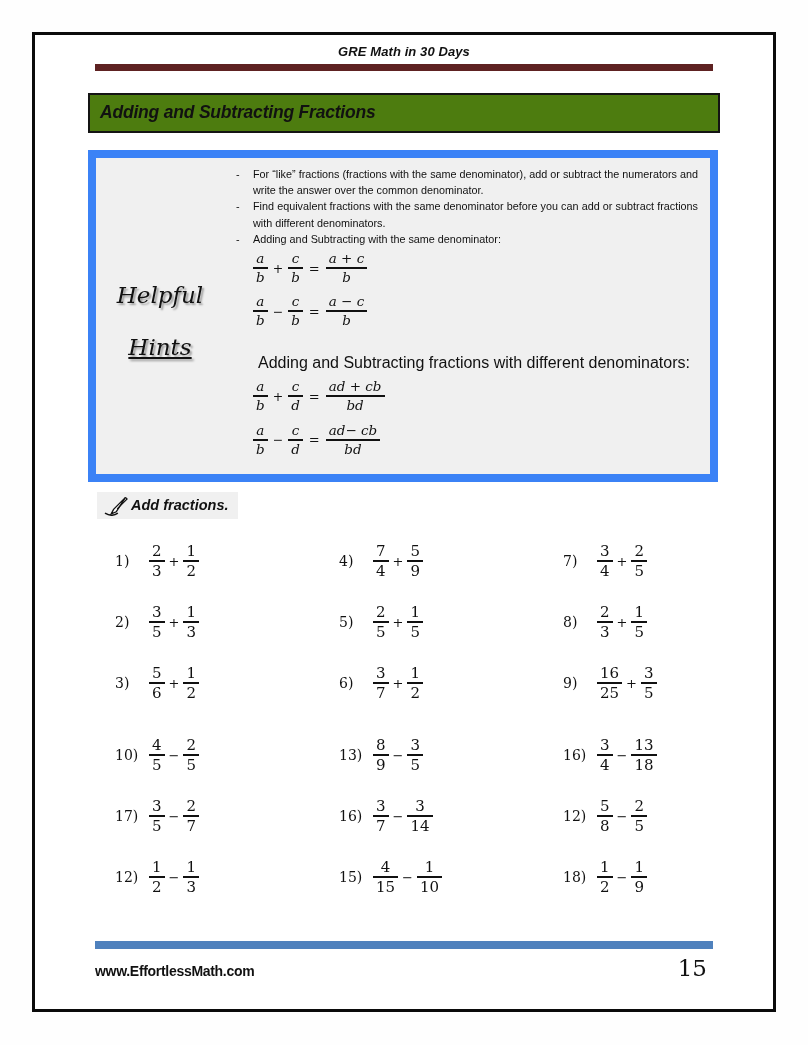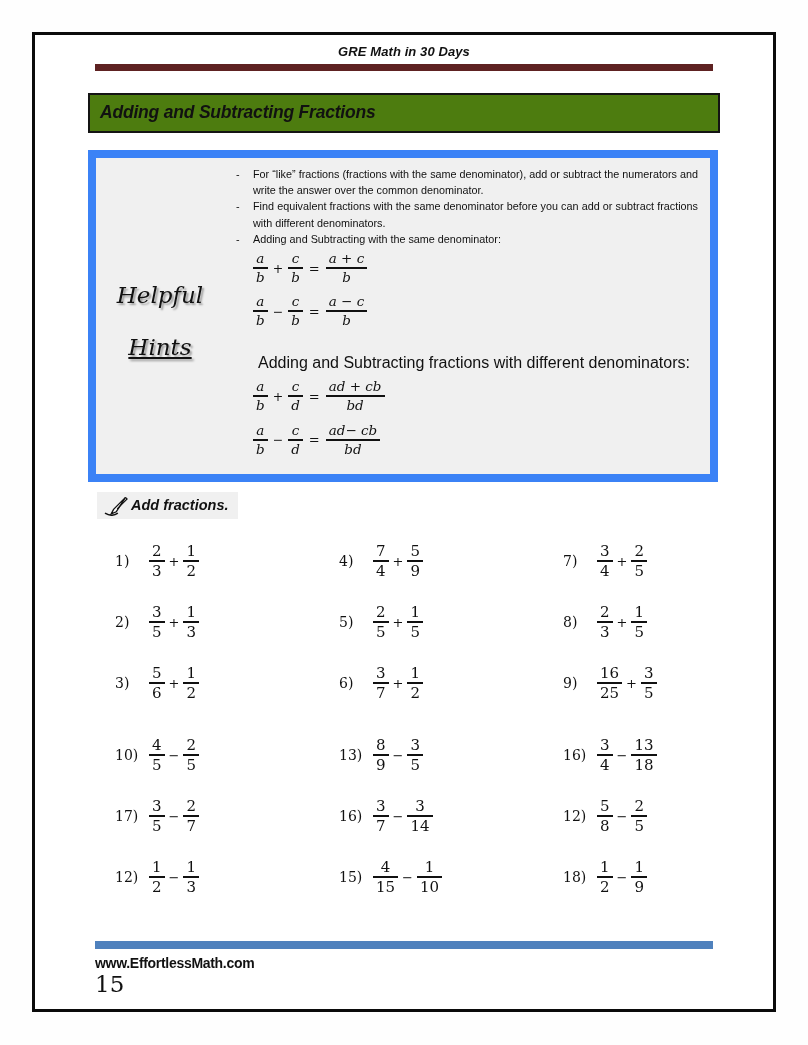--- a/index.html
+++ b/index.html
@@ -59,21 +59,21 @@
     grid-template-rows:repeat(3, 61px); grid-template-columns:224px 224px 224px;
     align-items:center; }
   .problem { display:flex; align-items:center;
     font-family:"DejaVu Serif", serif; font-size:15px; }
   .p-label { width:34px; flex:none; font-size:14px; }
   .problem .op { font-size:13px; margin:0 4px; }
   
   .footer-bar { position:absolute; left:60px; top:906px; width:618px; height:8px;
     background:#4f81bd; }
   .footer-row { position:absolute; left:60px; top:920px; width:612px;
-    display:flex; justify-content:space-between; align-items:baseline;flex-direction:column; }
+    display:flex; justify-content:space-between; align-items:baseline; }
   .site { font-size:14px; font-weight:bold; letter-spacing:-0.3px; }
   .pageno { font-family:"DejaVu Serif", serif; font-size:23px; }
 </style>
 </head>
 <body>
 
 <div class="canvas">
   <div class="sheet">
 
     <div class="doc-header">GRE Math in 30 Days</div>

